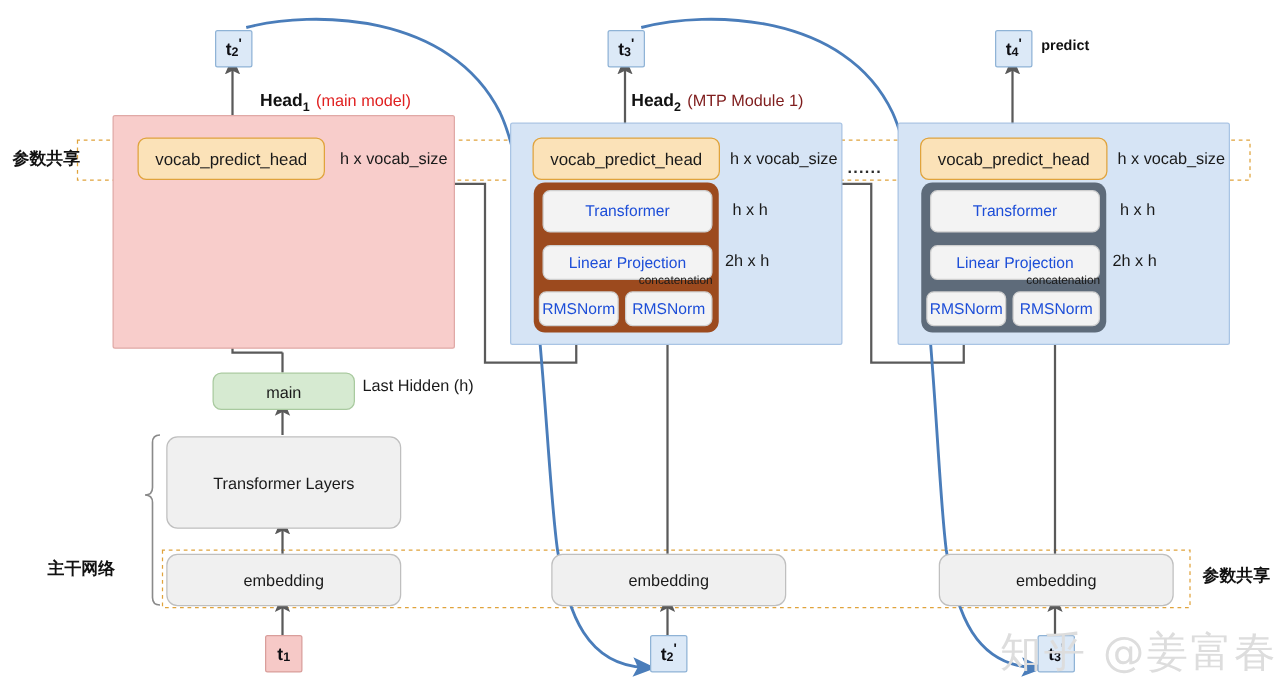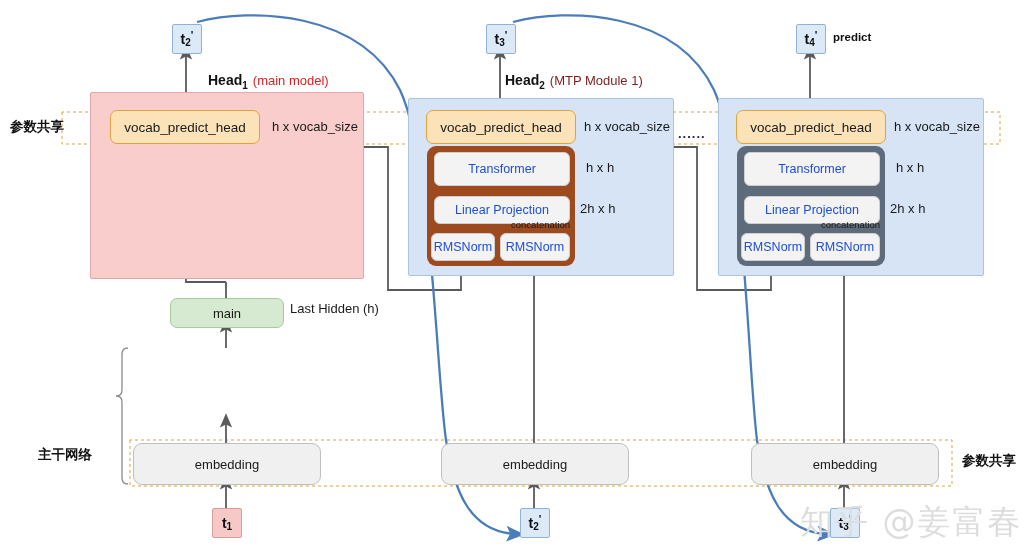--- a/index.html
+++ b/index.html
@@ -195,20 +195,21 @@
   <div class="wbox" style="left:744px;top:196px;width:134px;height:26px;">Linear Projection</div>
   <div class="wbox" style="left:741px;top:233px;width:62px;height:26px;">RMSNorm</div>
   <div class="wbox" style="left:810px;top:233px;width:68px;height:26px;">RMSNorm</div>
   <div class="concat" style="left:821px;top:219px;">concatenation</div>
   <div class="dimlbl" style="left:896px;top:160px;">h x h</div>
   <div class="dimlbl" style="left:890px;top:201px;">2h x h</div>
 
   <div class="logit" style="left:170px;top:298px;width:112px;height:28px;">main</div>
   <div class="dimlbl" style="left:290px;top:301px;">Last Hidden (h)</div>
 
+  <div class="graybox" style="left:133px;top:349px;width:186px;height:72px;">Transformer Layers</div>
 
   <div class="graybox" style="left:133px;top:443px;width:186px;height:40px;">embedding</div>
   <div class="graybox" style="left:441px;top:443px;width:186px;height:40px;">embedding</div>
   <div class="graybox" style="left:751px;top:443px;width:186px;height:40px;">embedding</div>
 
   <div class="tok tok-red" style="left:212px;top:508px;width:28px;height:28px;">
     <span>t</span>
       <sub>1</sub>
   </div>
   <div class="tok tok-blue" style="left:520px;top:508px;width:28px;height:28px;">

